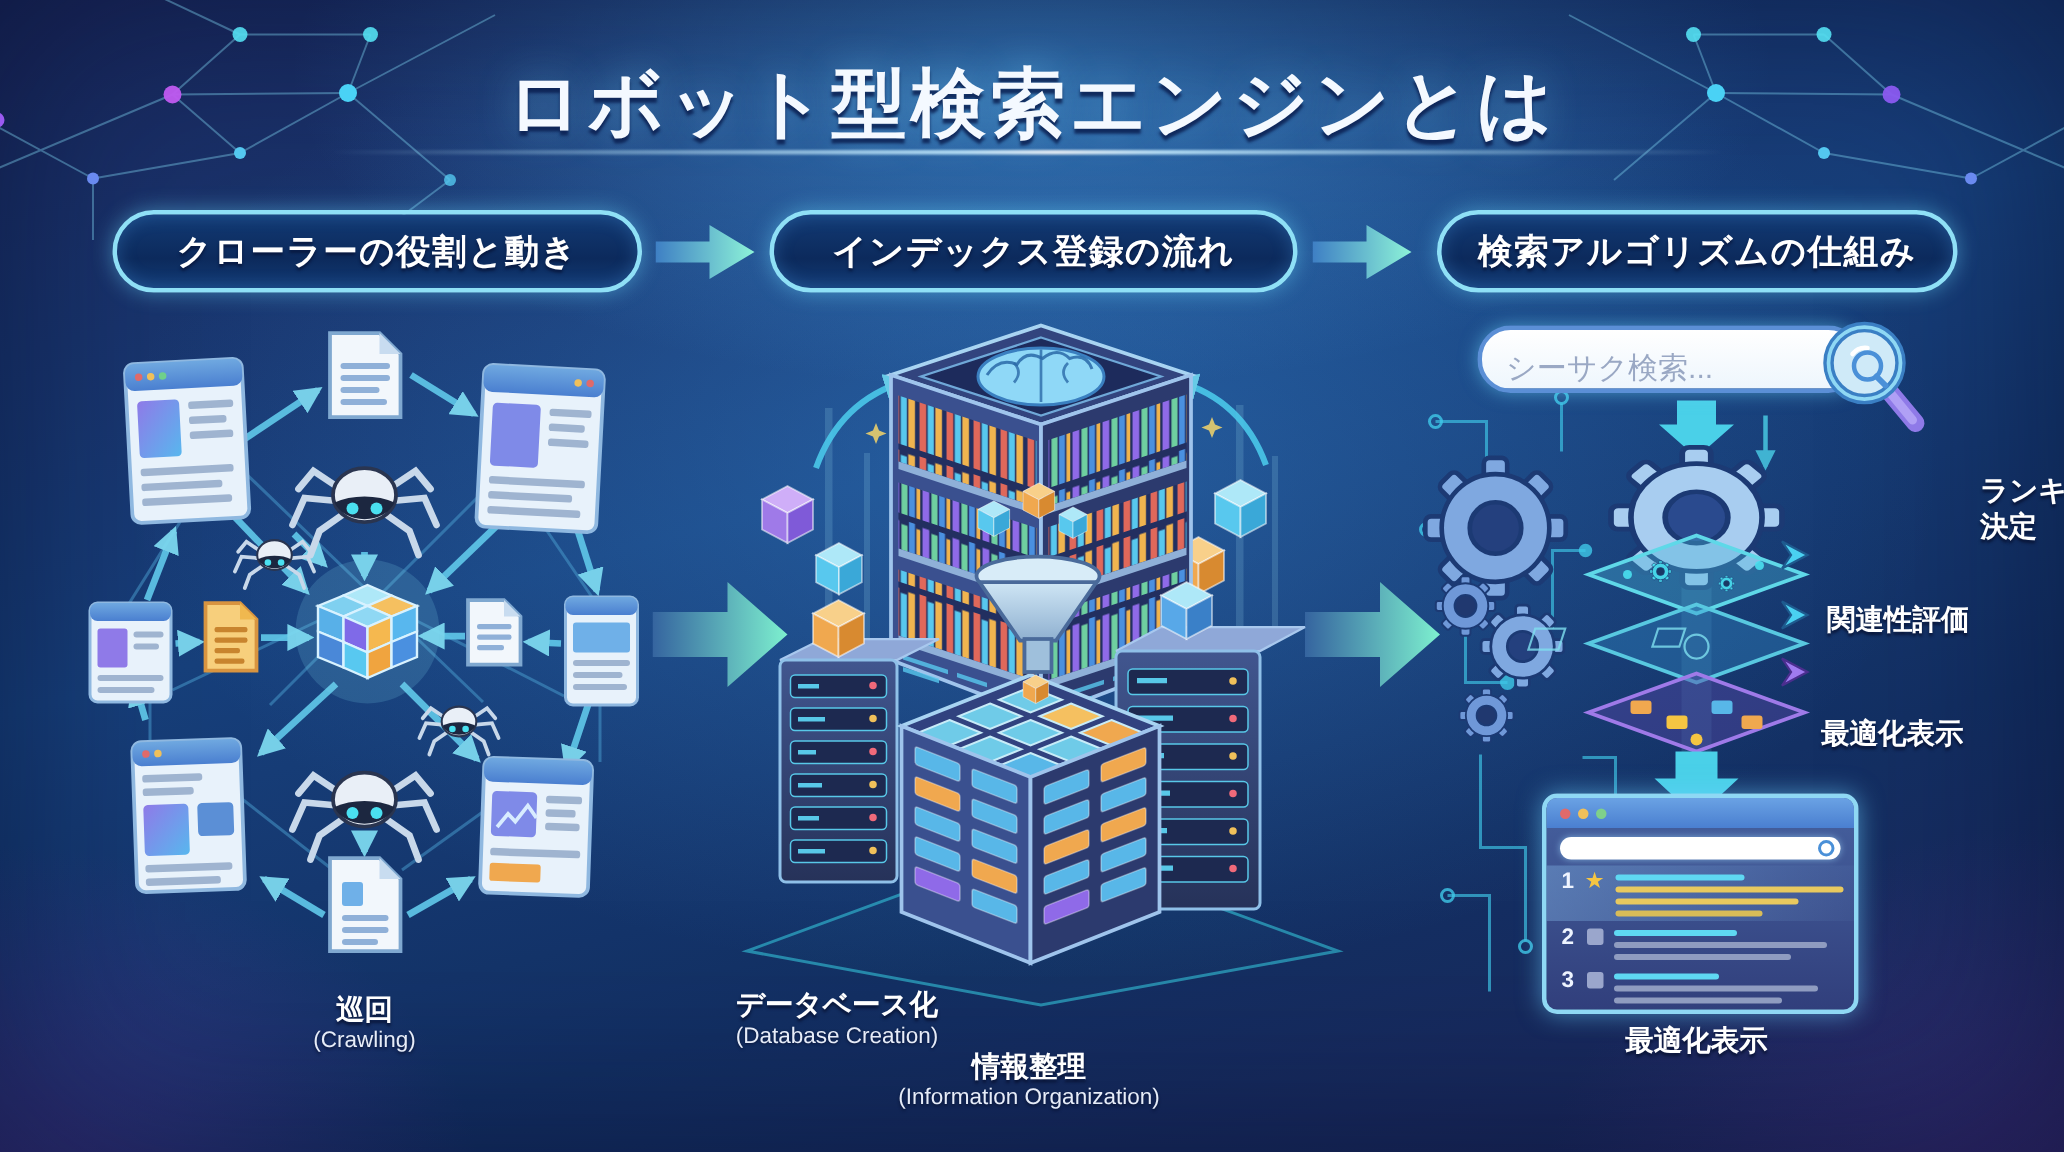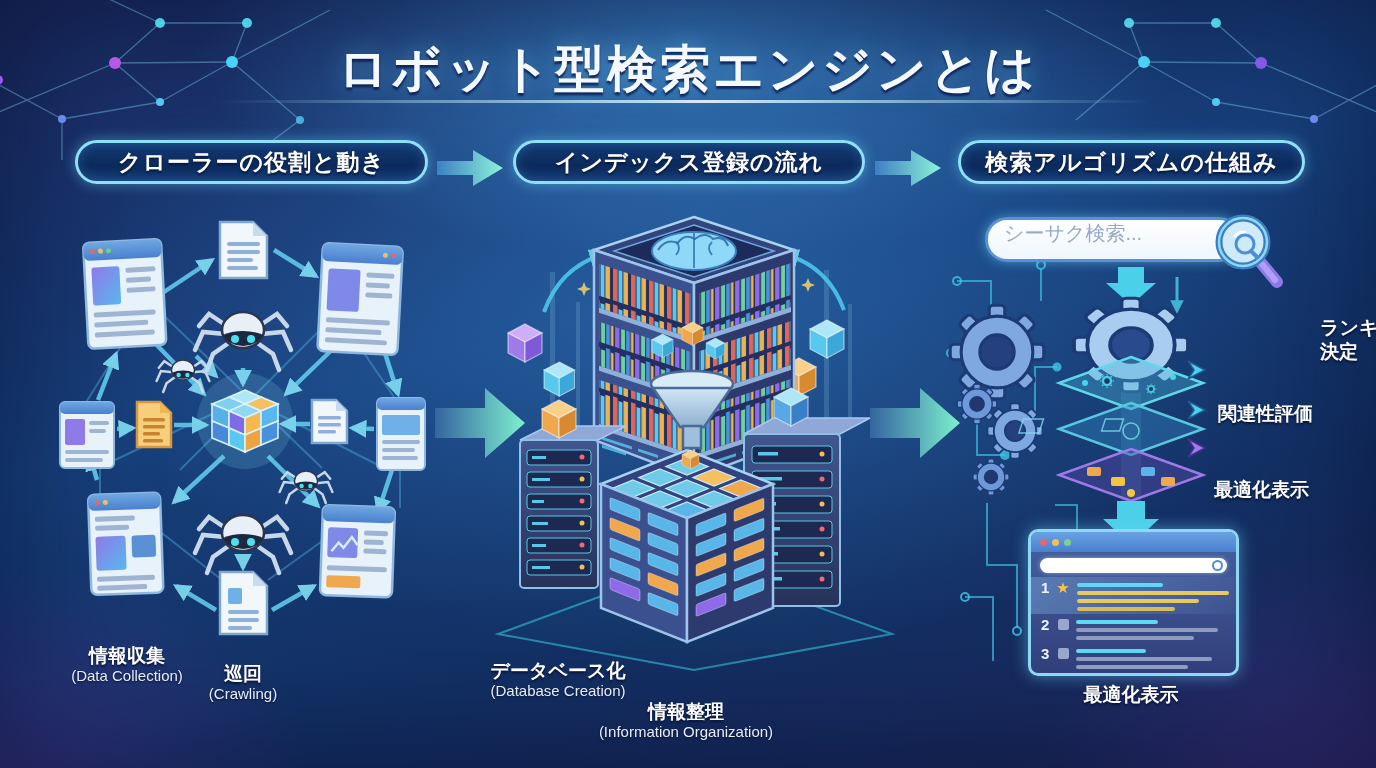--- a/index.html
+++ b/index.html
@@ -22,41 +22,41 @@
     font-size:50px;font-weight:900;color:#f4f9ff;letter-spacing:3px;
     text-shadow:0 3px 2px rgba(10,30,80,.85),0 0 26px rgba(120,215,255,.45);
   }
   .streak{
     position:absolute;left:220px;top:100px;width:930px;height:3px;
     background:linear-gradient(90deg,transparent,#c5ecff 45%,#ffffff 52%,#c5ecff 60%,transparent);
     filter:blur(.6px);opacity:.85;
   }
   
   .pill{
-    position:absolute;top:140px;height:44px;border-radius:999px;
+    position:absolute;top:140px;height:55px;border-radius:999px;
     border:3px solid #8fe0f6;
     background:linear-gradient(180deg,#123a74,#0c2a5c 60%,#123a74);
     box-shadow:0 0 14px rgba(110,220,255,.45), inset 0 0 12px rgba(90,180,255,.25);
     color:#ffffff;font-weight:800;font-size:23px;letter-spacing:1px;
     display:flex;align-items:center;justify-content:center;
     text-shadow:0 2px 2px rgba(8,22,60,.9);
   }
   
   .lbl{position:absolute;transform:translateX(-50%);text-align:center;color:#fff;line-height:1.15;}
   .lbl .jp{font-size:19px;font-weight:800;text-shadow:0 2px 2px rgba(8,18,50,.9);white-space:nowrap;}
   .lbl .en{font-size:15px;font-weight:400;color:#e6ecf8;text-shadow:0 1px 2px rgba(8,18,50,.9);white-space:nowrap;}
   
   .step{position:absolute;color:#fff;font-size:19px;font-weight:800;line-height:1.25;
         text-shadow:0 2px 2px rgba(8,18,50,.9);}
   
   .searchbar{
     position:absolute;left:985px;top:217px;width:256px;height:45px;border-radius:22px;
     background:linear-gradient(180deg,#ffffff,#eef6fd);
     border:3px solid #5b8fd6;box-shadow:0 0 12px rgba(110,220,255,.5);
-    display:flex;align-items:flex-start;padding-left:16px;
+    display:flex;align-items:flex-end;padding-left:16px;
     font-size:20px;color:#9aa8c4;
   }
   
   .rwin{
     position:absolute;left:1028px;top:529px;width:211px;height:147px;border-radius:10px;
     border:3px solid #8fd8f4;background:linear-gradient(180deg,#46619f,#313f7c);
     box-shadow:0 0 16px rgba(110,210,255,.55);overflow:hidden;
   }
   .rwin .bar{height:20px;background:linear-gradient(180deg,#6aa2e4,#4a7fd0);
     display:flex;align-items:center;gap:5px;padding-left:9px;}
@@ -812,24 +812,20 @@
       <div class="rank">3</div>
       <div class="sq"></div>
       <div class="lines">
         <div class="ln" style="width:70px;background:#5fd8f2"></div>
         <div class="ln" style="width:136px;background:#8f9cc0"></div>
         <div class="ln" style="width:112px;background:#8f9cc0"></div>
       </div>
     </div>
   </div>
 
-  <div class="lbl" style="left:127px;top:645px;">
-    <div class="jp">情報収集</div>
-      <div class="en">(Data Collection)</div>
-  </div>
   <div class="lbl" style="left:243px;top:663px;">
     <div class="jp">巡回</div>
       <div class="en">(Crawling)</div>
   </div>
   <div class="lbl" style="left:558px;top:660px;">
     <div class="jp">データベース化</div>
       <div class="en">(Database Creation)</div>
   </div>
   <div class="lbl" style="left:686px;top:681px;margin-top:20px;">
     <div class="jp">情報整理</div>

